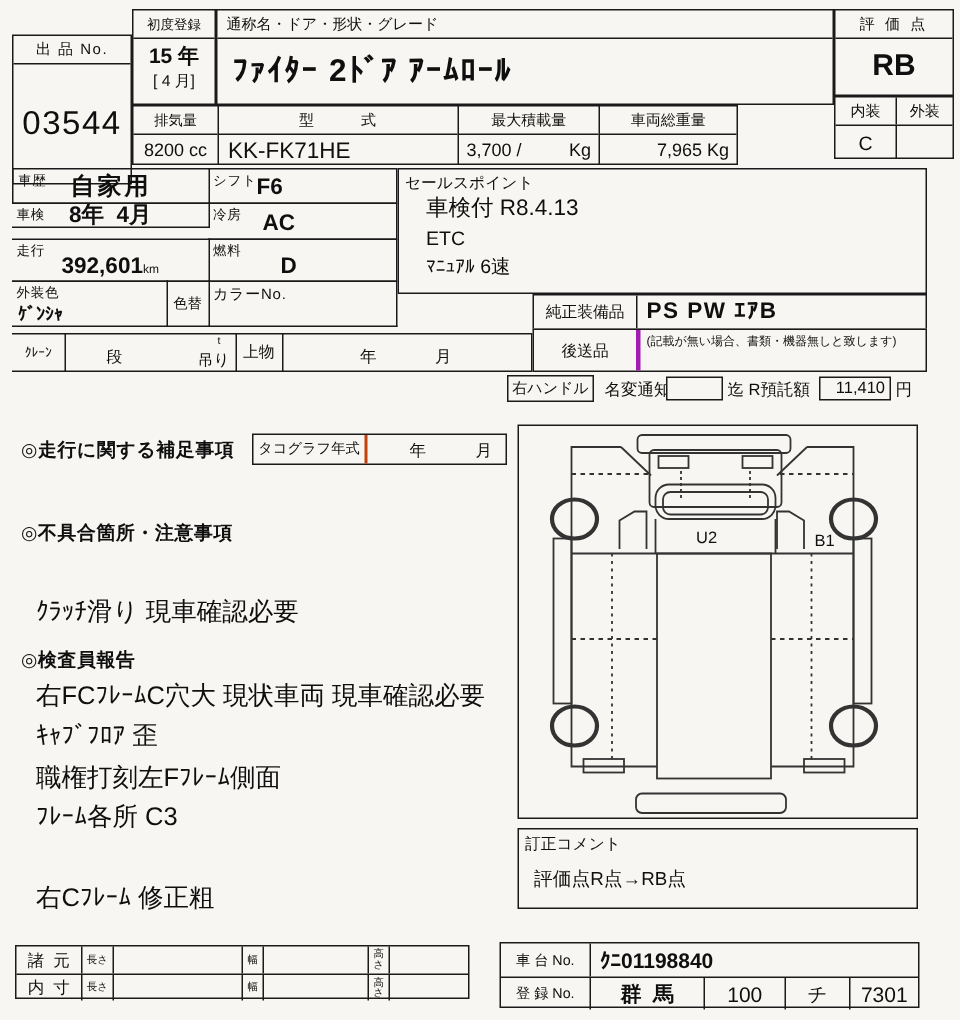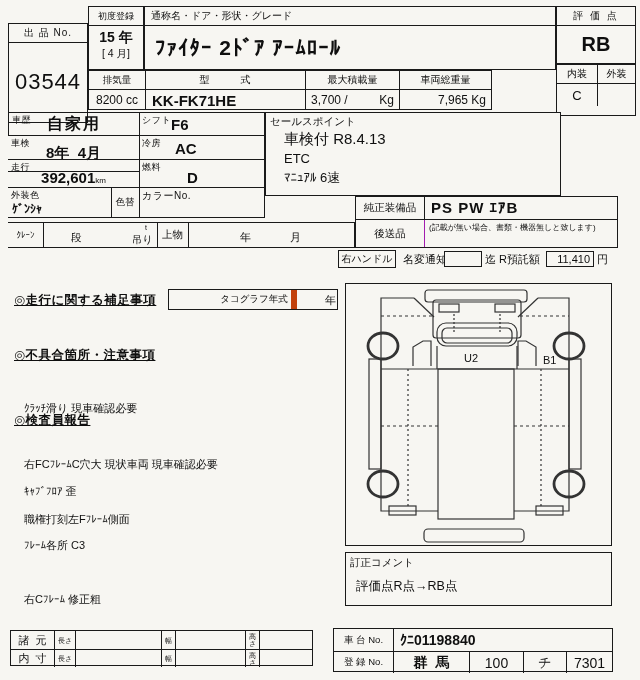--- a/index.html
+++ b/index.html
@@ -6,22 +6,22 @@
   body{font-family:"Liberation Sans","DejaVu Sans",sans-serif;color:#0f0f0f;background:#e8e8e6;}
   #sheet{position:relative;width:640px;height:680px;background:#f7f6f2;overflow:hidden;}
   .box{position:absolute;border:1px solid #1a1a1a;box-sizing:border-box;background:#f7f6f2;}
   .abs{position:absolute;box-sizing:border-box;}
   .hd{border-bottom:1px solid #1a1a1a;font-size:10px;display:flex;align-items:center;justify-content:center;height:18px;letter-spacing:1px;}
   .hd-left{justify-content:flex-start;padding-left:6px;}
   .cval{display:flex;align-items:center;justify-content:center;}
   .corner-lbl{position:absolute;top:1px;left:3px;font-size:9px;letter-spacing:0.5px;}
   .cell{position:absolute;border:1px solid #1a1a1a;box-sizing:border-box;}
   .cell+.cell{border-left:none;}
-  .note-title{position:absolute;font-size:12.5px;font-weight:bold;letter-spacing:0.5px;text-decoration:underline;}
-  .note-lines{position:absolute;font-size:11px;line-height:18px;white-space:pre;}
+  .note-title{position:absolute;font-size:12.5px;font-weight:bold;letter-spacing:0.5px;}
+  .note-lines{position:absolute;font-size:17px;line-height:18px;white-space:pre;}
   .tbl-lbl{font-size:7px;line-height:7px;display:flex;align-items:center;justify-content:center;text-align:center;border-right:1px solid #1a1a1a;}
   svg text{font-family:"Liberation Sans","DejaVu Sans",sans-serif;}
 </style>
 </head>
 <body>
 
 <div id="sheet">
 
   <div class="box" style="left:8px;top:6px;width:80px;height:100px;margin-top:17px;">
     <div class="hd">出 品 No.</div>
@@ -39,38 +39,38 @@
   <div class="box" style="left:144px;top:6px;width:412px;height:64px;">
     <div class="hd hd-left" style="letter-spacing:0;">通称名・ドア・形状・グレード</div>
     <div style="font-size:21px;font-weight:bold;padding:10px 0 0 10px;letter-spacing:1px;">ﾌｧｲﾀｰ 2ﾄﾞｱ ｱｰﾑﾛｰﾙ</div>
   </div>
 
   <div class="box" style="left:556px;top:6px;width:80px;height:58px;">
     <div class="hd" style="letter-spacing:2px;">評 価 点</div>
     <div class="cval" style="height:36px;font-size:20px;font-weight:bold;">RB</div>
   </div>
 
-  <div class="box" style="left:556px;top:64px;width:80px;height:52px;">
+  <div class="box" style="left:556px;top:64px;width:80px;height:42px;">
     <div style="display:flex;height:18px;border-bottom:1px solid #1a1a1a;">
       <div class="cval" style="width:40px;border-right:1px solid #1a1a1a;font-size:10px;">内装</div>
       <div class="cval" style="flex:1;font-size:10px;">外装</div>
     </div>
     <div style="display:flex;height:22px;">
       <div class="cval" style="width:40px;border-right:1px solid #1a1a1a;font-size:13px;">C</div>
       <div class="cval" style="flex:1;font-size:13px;"></div>
     </div>
   </div>
 
   <div class="box" style="left:88px;top:70px;width:58px;height:40px;">
     <div class="hd" style="font-size:9.5px;letter-spacing:0;">排気量</div>
     <div class="cval" style="height:20px;font-size:12px;">8200 cc</div>
   </div>
   <div class="box" style="left:146px;top:70px;width:160px;height:40px;border-left:none;">
     <div class="hd" style="white-space:pre;">型        式</div>
-    <div style="font-size:15px;font-weight:bold;padding:2px 0 0 6px;">KK-FK71HE</div>
+    <div style="font-size:15px;font-weight:normal;padding:2px 0 0 6px;">KK-FK71HE</div>
   </div>
   <div class="box" style="left:306px;top:70px;width:94px;height:40px;border-left:none;">
     <div class="hd" style="letter-spacing:0;">最大積載量</div>
     <div style="display:flex;justify-content:space-between;align-items:center;height:20px;padding:0 5px;font-size:12px;">
       <span>3,700 /</span>
       <span>Kg</span>
     </div>
   </div>
   <div class="box" style="left:400px;top:70px;width:92px;height:40px;border-left:none;">
     <div class="hd" style="letter-spacing:0;">車両総重量</div>
@@ -79,21 +79,21 @@
 
   <div class="cell" style="left:8px;top:112px;width:132px;height:24px;">
     <span class="corner-lbl">車歴</span>
     <div class="cval" style="height:100%;font-size:16px;font-weight:bold;letter-spacing:2px;">自家用</div>
   </div>
   <div class="cell" style="left:139px;top:112px;width:126px;height:24px;">
     <span class="corner-lbl">シフト</span>
     <div style="font-size:15px;font-weight:bold;padding:3px 0 0 32px;">F6</div>
   </div>
 
-  <div class="cell" style="left:8px;top:135px;width:132px;height:37px;">
+  <div class="cell" style="left:8px;top:135px;width:132px;height:17px;">
     <span class="corner-lbl">車検</span>
     <div class="cval" style="height:100%;font-size:15px;font-weight:bold;white-space:pre;">8年  4月</div>
   </div>
   <div class="cell" style="left:139px;top:135px;width:126px;height:25px;">
     <span class="corner-lbl">冷房</span>
     <div style="font-size:15px;font-weight:bold;padding:4px 0 0 36px;">AC</div>
   </div>
 
   <div class="cell" style="left:8px;top:159px;width:132px;height:29px;">
     <span class="corner-lbl">走行</span>
@@ -130,74 +130,74 @@
     <span style="position:absolute;right:4px;top:10px;font-size:10.5px;">吊り</span>
   </div>
   <div class="cell" style="left:157px;top:222px;width:32px;height:26px;text-align:center;">
     <div class="cval" style="height:100%;font-size:10.5px;">上物</div>
   </div>
   <div class="cell" style="left:188px;top:222px;width:167px;height:26px;">
     <span style="position:absolute;left:52px;top:7px;font-size:11px;">年</span>
     <span style="position:absolute;left:102px;top:7px;font-size:11px;">月</span>
   </div>
 
-  <div class="box" style="left:265px;top:112px;width:296px;height:84px;">
+  <div class="box" style="left:265px;top:112px;width:353px;height:84px;">
     <div style="font-size:10.5px;padding:2px 0 0 4px;">セールスポイント</div>
     <div style="padding-left:18px;">
       <div style="font-size:15px;line-height:20px;">車検付 R8.4.13</div>
       <div style="font-size:13px;line-height:19px;">ETC</div>
       <div style="font-size:13px;line-height:19px;">ﾏﾆｭｱﾙ 6速</div>
     </div>
   </div>
 
   <div class="box" style="left:355px;top:196px;width:263px;height:24px;">
     <div style="display:flex;height:100%;">
       <div class="cval" style="width:68px;border-right:1px solid #1a1a1a;font-size:10.5px;">純正装備品</div>
       <div style="flex:1;font-size:15px;font-weight:bold;padding:2px 0 0 6px;letter-spacing:1px;">PS PW ｴｱB</div>
     </div>
   </div>
 
   <div class="box" style="left:355px;top:219px;width:263px;height:29px;">
     <div style="display:flex;height:100%;">
-      <div class="cval" style="width:68px;border-right:1px solid #a21caf;font-size:10.5px;">後送品</div>
+      <div class="cval" style="width:68px;border-right:3px solid #a21caf;font-size:10.5px;">後送品</div>
       <div style="flex:1;font-size:8px;padding:2px 0 0 4px;">(記載が無い場合、書類・機器無しと致します)</div>
     </div>
   </div>
 
   <div class="box" style="left:338px;top:250px;width:58px;height:18px;display:flex;align-items:center;justify-content:center;font-size:10px;">
     <span>右ハンドル</span>
   </div>
   <span class="abs" style="left:403px;top:252px;font-size:11px;">名変通知</span>
   <div class="box" style="left:444px;top:251px;width:38px;height:16px;"></div>
   <span class="abs" style="left:485px;top:252px;font-size:11px;">迄</span>
   <span class="abs" style="left:499px;top:252px;font-size:11px;">R預託額</span>
   <div class="box" style="left:546px;top:251px;width:48px;height:16px;text-align:right;font-size:11px;padding-right:3px;line-height:14px;">
     <span>11,410</span>
   </div>
   <span class="abs" style="left:597px;top:252px;font-size:11px;">円</span>
 
   <div class="note-title" style="left:14px;top:292px;">◎走行に関する補足事項</div>
   <div class="box" style="left:168px;top:289px;width:170px;height:21px;">
     <div style="display:flex;height:100%;">
-      <div class="cval" style="width:74px;border-right:6px solid #c2410c;font-size:9.5px;margin-left:48px;">タコグラフ年式</div>
+      <div class="cval" style="width:74px;border-right:2px solid #c2410c;font-size:9.5px;">タコグラフ年式</div>
       <div style="flex:1;position:relative;">
         <span style="position:absolute;left:28px;top:3px;font-size:11px;">年</span>
         <span style="position:absolute;left:72px;top:3px;font-size:11px;">月</span>
       </div>
     </div>
   </div>
 
   <div class="note-title" style="left:14px;top:347px;">◎不具合箇所・注意事項</div>
   <div class="note-lines" style="left:24px;top:362px;line-height:18.5px;">
     <div>ｸﾗｯﾁ滑り 現車確認必要</div>
     <div>右FCﾌﾚｰﾑC穴大 現状車両 現車確認必要</div>
     <div>職権打刻左Fﾌﾚｰﾑ側面</div>
   </div>
 
-  <div class="note-title" style="left:14px;top:412px;">◎検査員報告</div>
+  <div class="note-title" style="left:14px;top:432px;">◎検査員報告</div>
   <div class="note-lines" style="left:24px;top:446px;">
     <div>ｷｬﾌﾞﾌﾛｱ 歪</div>
     <div>ﾌﾚｰﾑ各所 C3</div>
     <div>右Cﾌﾚｰﾑ 修正粗</div>
     <div>右Fﾋﾟﾗｰｲﾝﾅｰ 歪</div>
     
     
     
     
     

